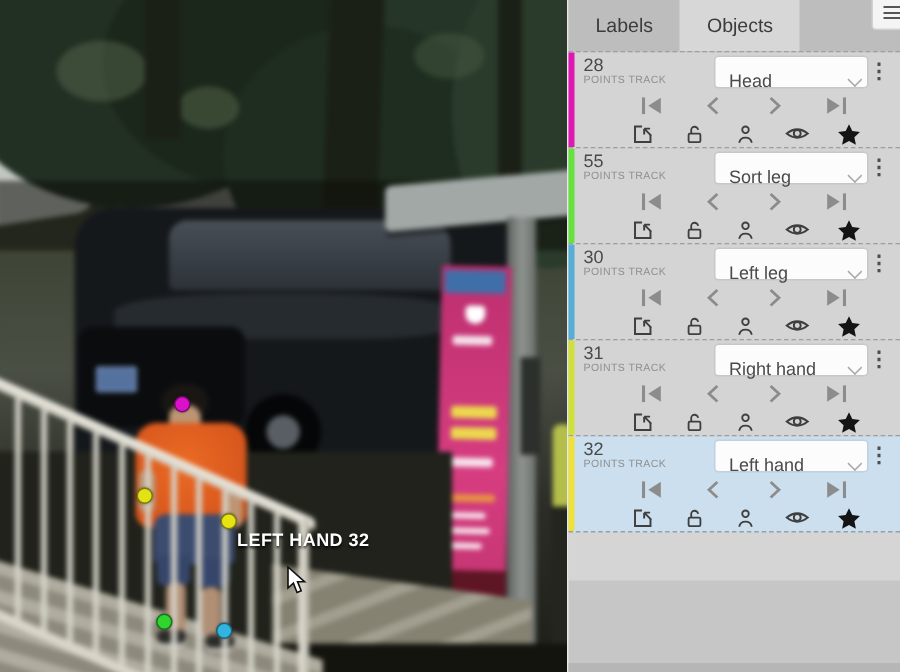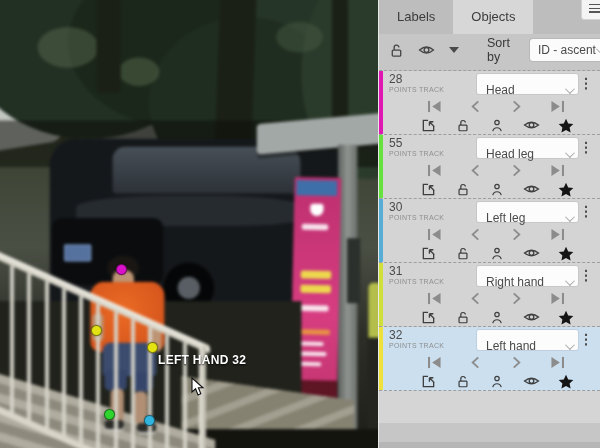--- a/index.html
+++ b/index.html
@@ -288,43 +288,20 @@
 
     <div class="tabbar">
       <div class="tab">Labels</div>
       <div class="tab active">Objects</div>
       <div class="collapse-btn">
         <span></span>
       </div>
     </div>
 
 
-    <div class="listhead">
-      <span class="hicon">
-        <svg width="15" height="15" viewBox="0 0 16 16">
-          <rect x="3.5" y="7.5" width="9" height="6.5" rx="1" fill="none" stroke="#454545" stroke-width="1.4"></rect>
-          <path d="M5.5 7.5 V5.2 a2.6 2.6 0 0 1 5.2 -0.6" fill="none" stroke="#454545" stroke-width="1.4"></path>
-        </svg>
-      </span>
-      <span class="hicon">
-        <svg width="17" height="14" viewBox="0 0 17 14">
-          <path d="M1.5 7 Q8.5 1 15.5 7 Q8.5 13 1.5 7 Z" fill="none" stroke="#454545" stroke-width="1.3"></path>
-          <circle cx="8.5" cy="7" r="2.4" fill="none" stroke="#454545" stroke-width="1.3"></circle>
-        </svg>
-      </span>
-      <span class="hicon">
-        <span class="caret-down"></span>
-      </span>
-      <span class="grow"></span>
-      <span class="sortlabel">Sort by</span>
-      <div class="sortdd">
-        <span class="txt">ID - ascent</span>
-        <span class="chev"></span>
-      </div>
-    </div>
 
     <div class="objlist" id="objlist">
         <div class="obj-row">
     <div class="color-bar" style="background: rgb(223, 24, 180);"></div>
     <div class="row-main">
       <div class="row-line1">
         <div>
           <div class="obj-id">28</div>
           <div class="obj-type">POINTS TRACK</div>
         </div>
@@ -393,21 +370,21 @@
   </div>
         <div class="obj-row">
     <div class="color-bar" style="background: rgb(102, 226, 63);"></div>
     <div class="row-main">
       <div class="row-line1">
         <div>
           <div class="obj-id">55</div>
           <div class="obj-type">POINTS TRACK</div>
         </div>
         <div class="label-select">
-          <span class="lbl">Head leg</span>
+          <span class="lbl">Sort leg</span>
           <span class="chev"></span>
         </div>
         <div class="kebab">⋮</div>
       </div>
       <div class="row-line2">
         <span class="ibtn">
           <svg width="15" height="13" viewBox="0 0 16 14">
             <rect x="1" y="1" width="2.2" height="12" fill="#8c8c8c"></rect>
             <path d="M14.5 1.2 L5.5 7 L14.5 12.8 Z" fill="#8c8c8c"></path>
           </svg>

